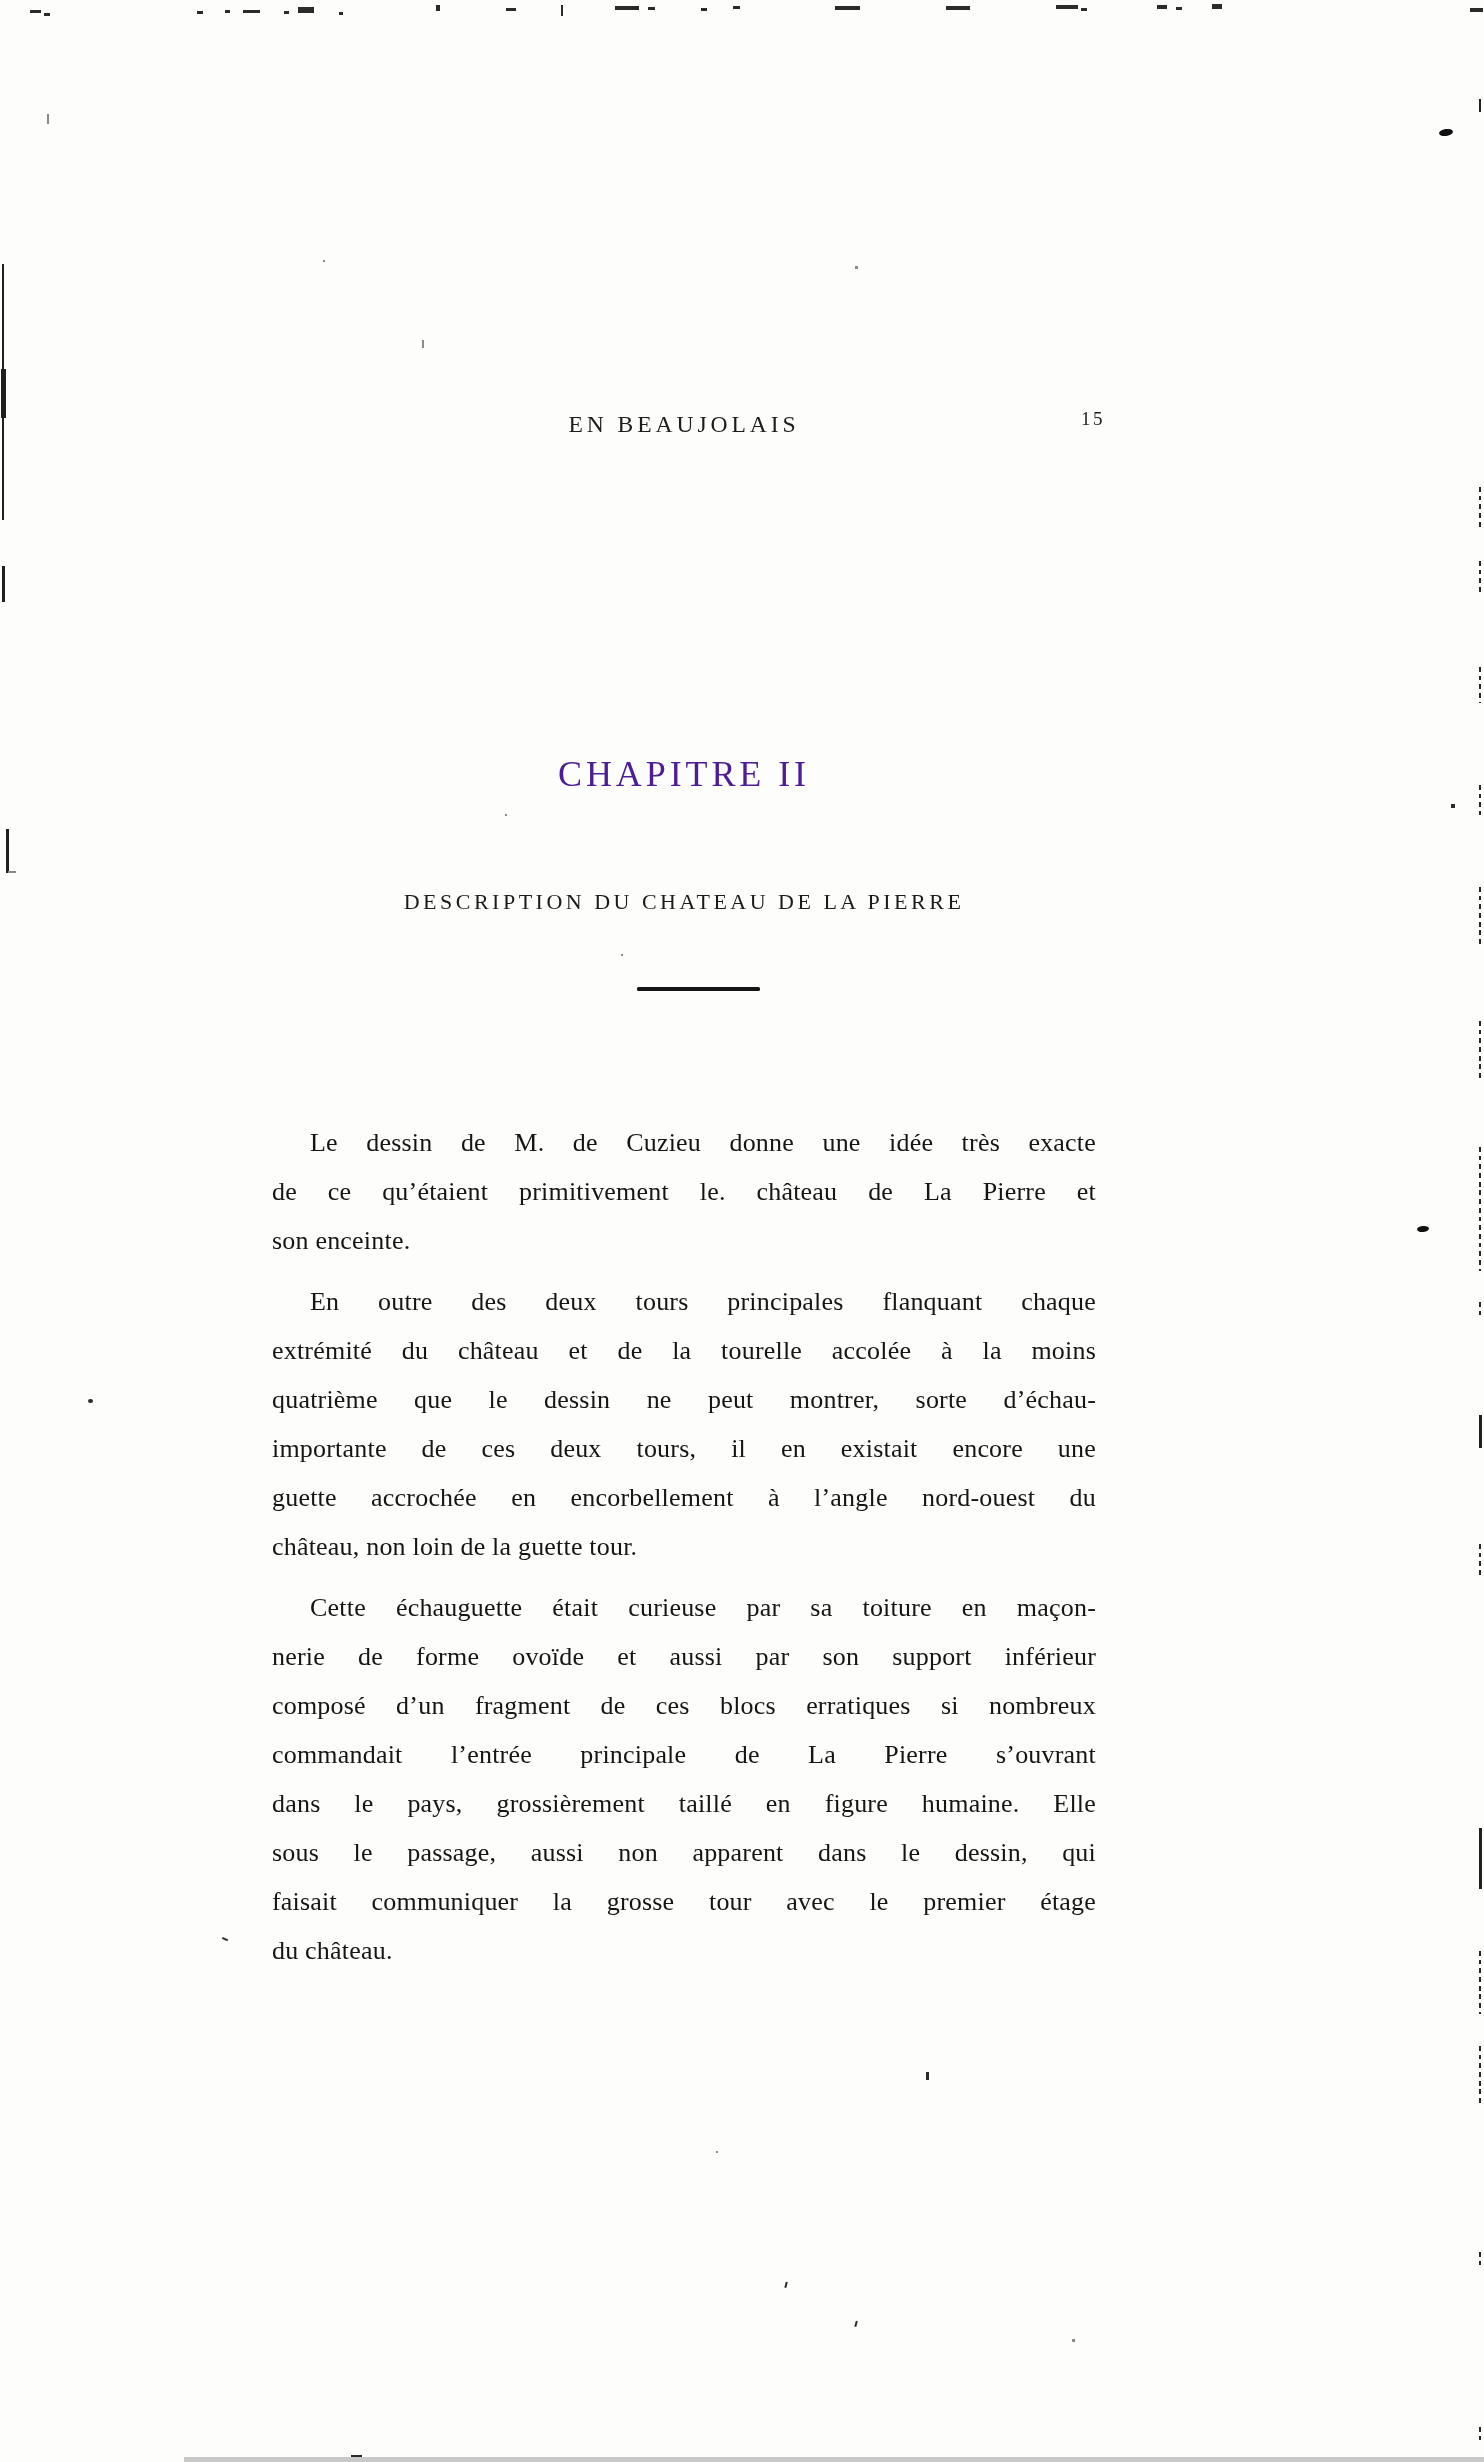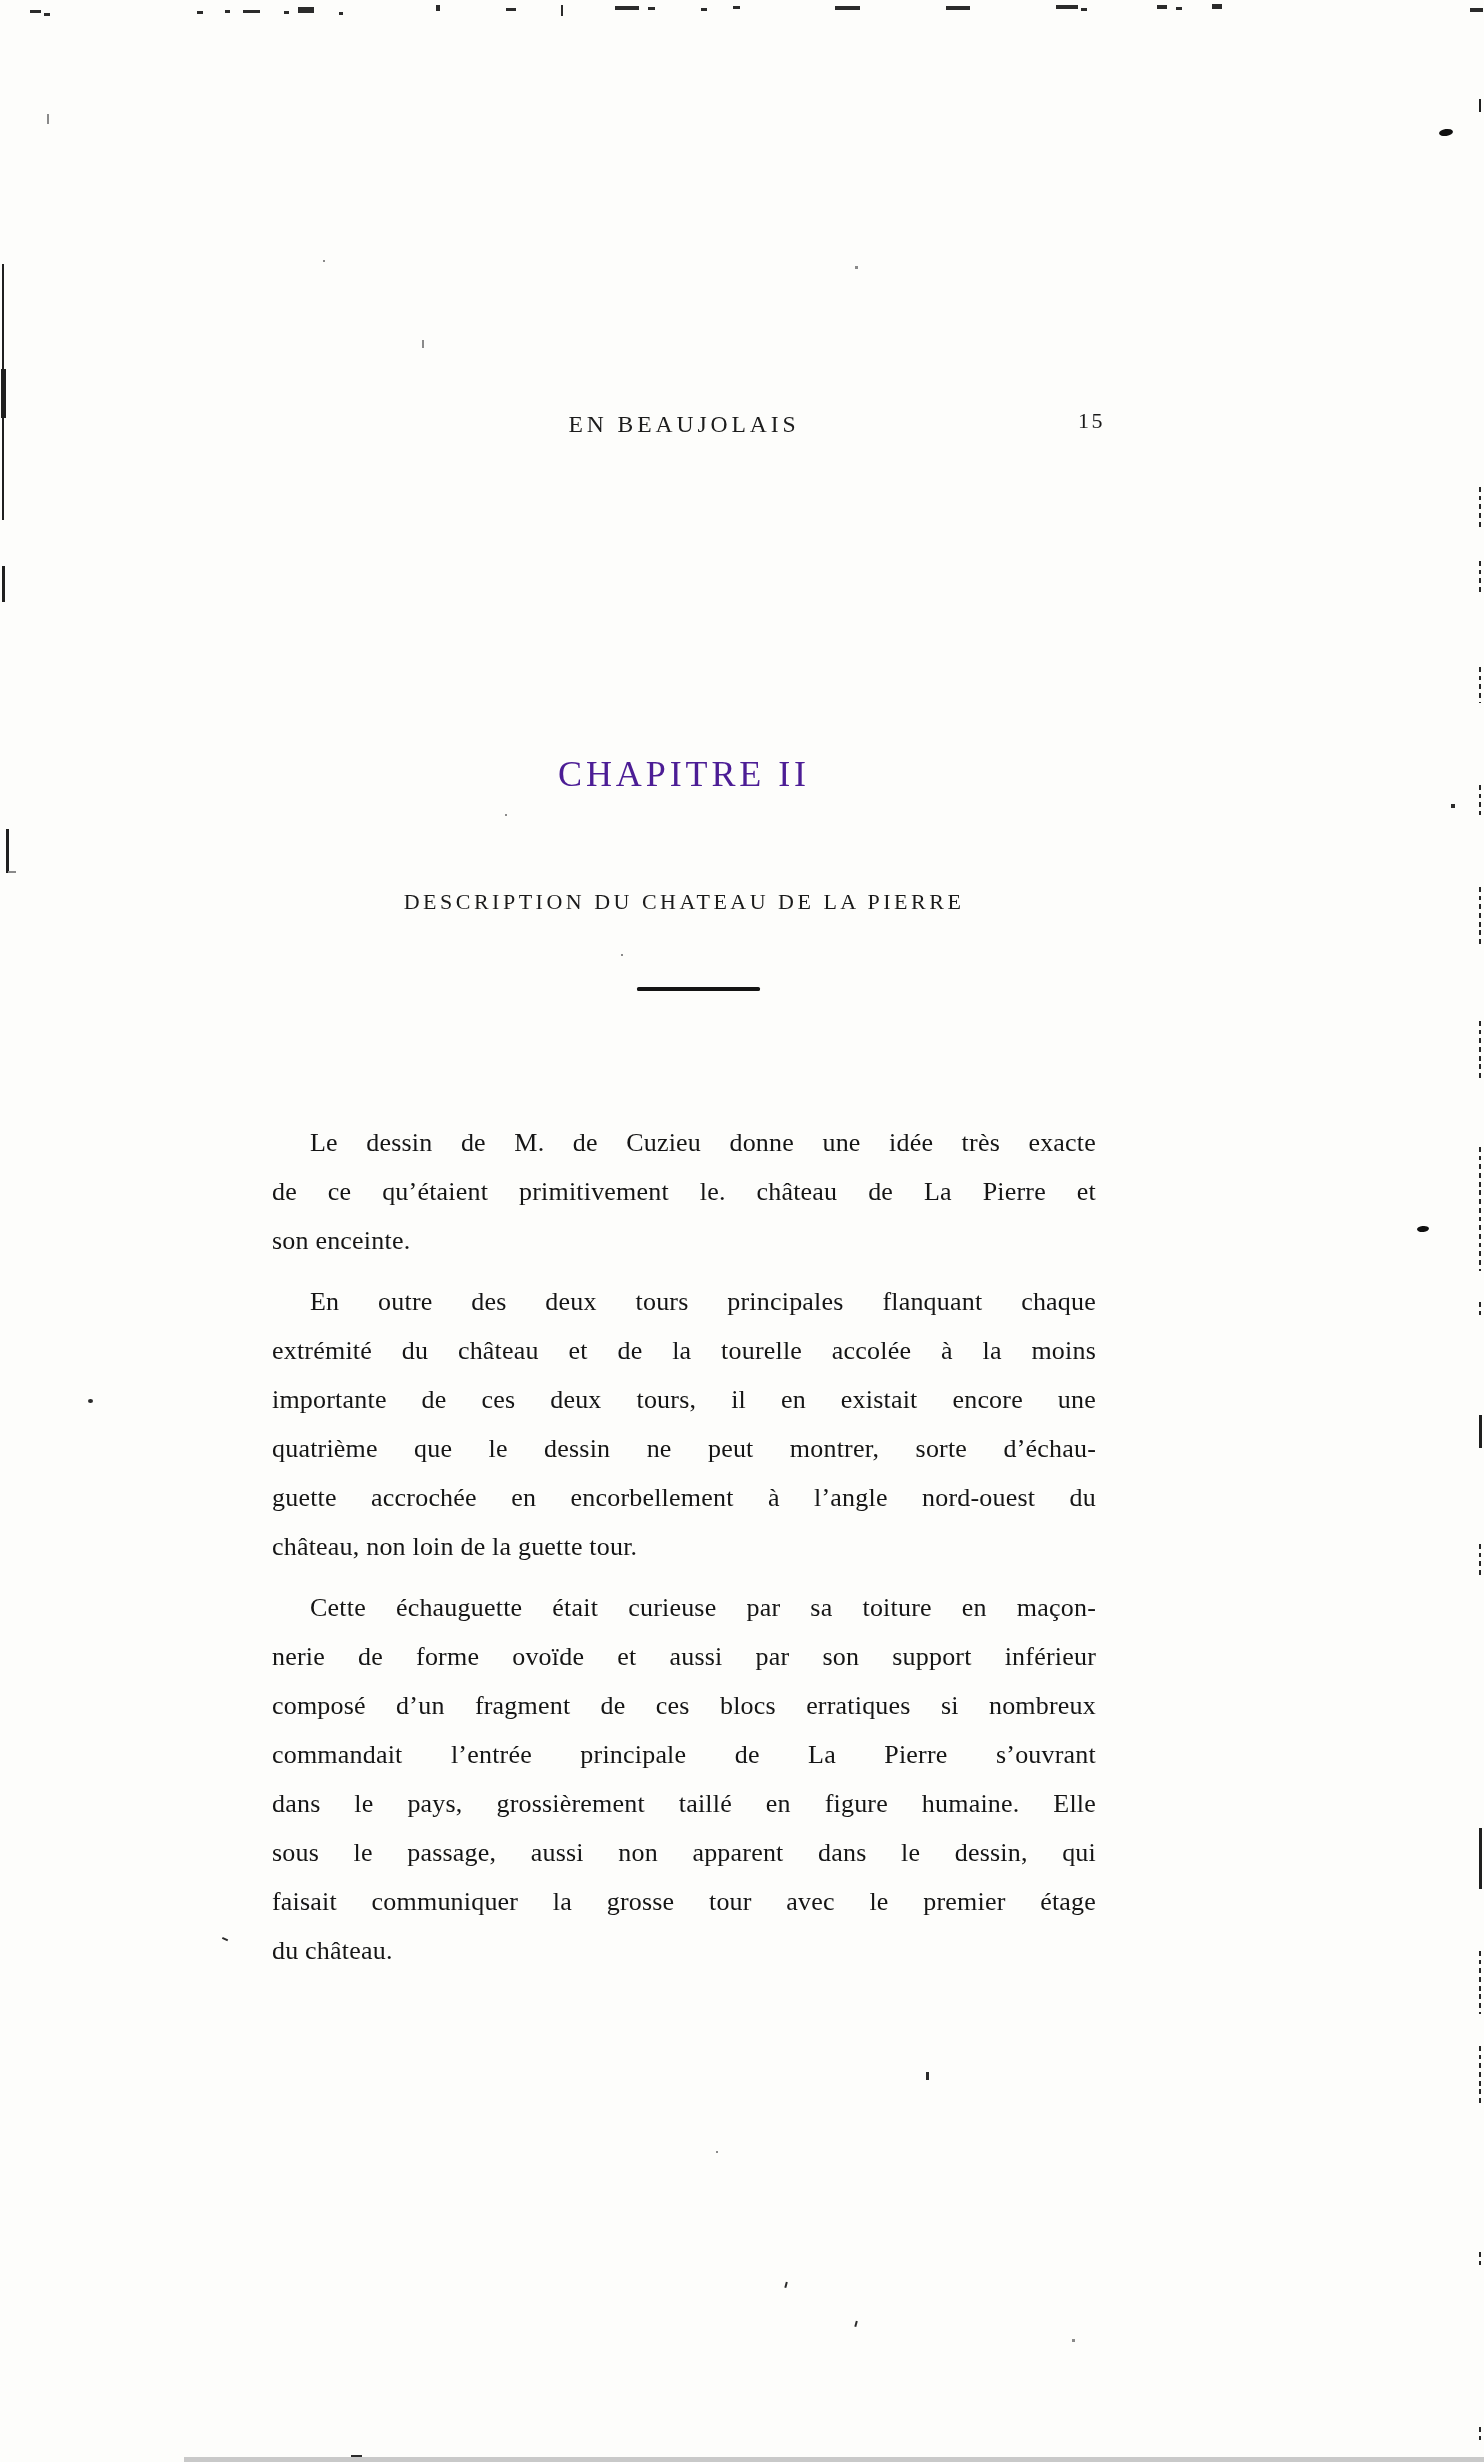--- a/index.html
+++ b/index.html
@@ -15,21 +15,21 @@
   .col{position:absolute;left:260px;width:848px;}
   .running-head{top:411px;height:38px;}
   .running-title{
     display:block;text-align:center;
     font-size:23.6px;letter-spacing:3.9px;
     font-variant:small-caps;
     color:#1d1d1d;
   }
   .page-number{
     position:absolute;right:3.2px;top:-3.2px;
-    font-size:22px;letter-spacing:2.4px;color:#1a1a1a;
+    font-size:19px;letter-spacing:2.4px;color:#1a1a1a;
   }
   .chapter-title{
     top:753px;text-align:center;
     font-size:36px;letter-spacing:3.9px;color:#4c1d95;
   }
   .chapter-subtitle{
     top:889px;text-align:center;
     font-size:22px;letter-spacing:3.5px;color:#1b1b1b;
   }
   .title-rule{
@@ -143,22 +143,22 @@
 
   <div class="col body-text" style="position:absolute">
       <div class="paragraph">
         <div class="line indent">Le dessin de M. de Cuzieu donne une idée très exacte</div>
         <div class="line">de ce qu’étaient primitivement le. château de La Pierre et</div>
         <div class="line last">son enceinte.</div>
       </div>
       <div class="paragraph">
         <div class="line indent">En outre des deux tours principales flanquant chaque</div>
         <div class="line">extrémité du château et de la tourelle accolée à la moins</div>
+        <div class="line">quatrième que le dessin ne peut montrer, sorte d’échau-</div>
         <div class="line">importante de ces deux tours, il en existait encore une</div>
-        <div class="line">quatrième que le dessin ne peut montrer, sorte d’échau-</div>
         <div class="line">guette accrochée en encorbellement à l’angle nord-ouest du</div>
         <div class="line last">château, non loin de la guette tour.</div>
       </div>
       <div class="paragraph">
         <div class="line indent">Cette échauguette était curieuse par sa toiture en maçon-</div>
         <div class="line">nerie de forme ovoïde et aussi par son support inférieur</div>
         <div class="line">composé d’un fragment de ces blocs erratiques si nombreux</div>
         <div class="line">commandait l’entrée principale de La Pierre s’ouvrant</div>
         <div class="line">dans le pays, grossièrement taillé en figure humaine. Elle</div>
         <div class="line">sous le passage, aussi non apparent dans le dessin, qui</div>

